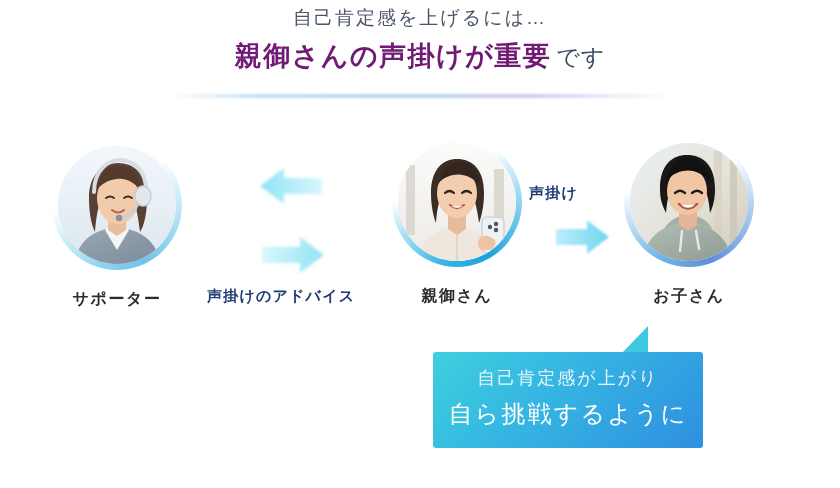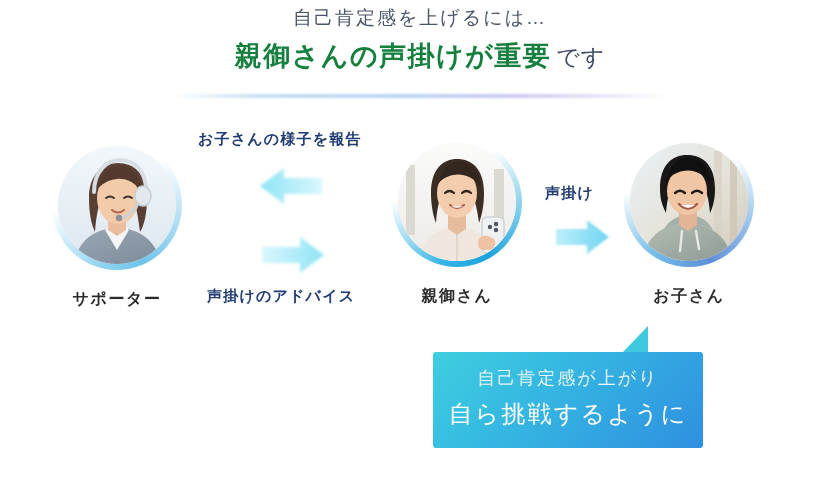--- a/index.html
+++ b/index.html
@@ -41,21 +41,21 @@
   }
   .headline-main {
     margin-top: 9px;
     font-size: 27px;
     line-height: 1.25;
     letter-spacing: 1.2px;
     white-space: nowrap;
   }
   .headline-strong {
     font-weight: bold;
-    color: #15803d;
+    color: #701a75;
     letter-spacing: 1.5px;
   }
   .headline-tail {
     font-weight: 400;
     color: #3f4a66;
     font-size: 23px;
     letter-spacing: 1px;
     margin-left: 5px;
   }
 
@@ -331,21 +331,20 @@
           <circle cx="98" cy="87" r="2.2" fill="#4c5560"></circle>
           <circle cx="92" cy="84" r="2.2" fill="#4c5560"></circle>
 
           <path d="M80 100 C80 94 85 92 90 93 L96 96 C99 99 97 106 92 107 L84 107 C81 106 80 103 80 100 Z" fill="#eec2a3"></path>
         </svg>
       </div>
     </div>
     <div class="person-label">親御さん</div>
   </div>
 
-  <div class="flow-label" style="left:198px; top:130px;">お子さんの様子を報告</div>
   <div class="flow-arrow" style="left:258px; top:163px;">
     <svg width="68" height="46" viewBox="0 0 68 46" aria-hidden="true">
       <defs>
         <linearGradient id="arrL" x1="1" y1="0" x2="0" y2="0">
           <stop offset="0%" stop-color="#d9f6fd"></stop>
           <stop offset="100%" stop-color="#8fe4f5"></stop>
         </linearGradient>
         <filter id="blurL" x="-25%" y="-25%" width="150%" height="150%">
           <feGaussianBlur stdDeviation="1.4"></feGaussianBlur>
         </filter>
@@ -363,21 +362,21 @@
         </linearGradient>
         <filter id="blurR" x="-25%" y="-25%" width="150%" height="150%">
           <feGaussianBlur stdDeviation="1.4"></feGaussianBlur>
         </filter>
       </defs>
       <path d="M66 23 L42 5 L42 15 L4 15 L4 31 L42 31 L42 41 Z" fill="url(#arrR)" filter="url(#blurR)"></path>
     </svg>
   </div>
   <div class="flow-label" style="left:207px; top:287px;">声掛けのアドバイス</div>
 
-  <div class="flow-label" style="left:545px; top:184px;">声掛け</div>
+  <div class="flow-label" style="left:529px; top:184px;">声掛け</div>
   <div class="flow-arrow" style="left:553px; top:216px;">
     <svg width="58" height="42" viewBox="0 0 58 42" aria-hidden="true">
       <defs>
         <linearGradient id="arrE" x1="0" y1="0" x2="1" y2="0">
           <stop offset="0%" stop-color="#bdeefb"></stop>
           <stop offset="100%" stop-color="#6fd5f1"></stop>
         </linearGradient>
         <filter id="blurE" x="-25%" y="-25%" width="150%" height="150%">
           <feGaussianBlur stdDeviation="1.2"></feGaussianBlur>
         </filter>

